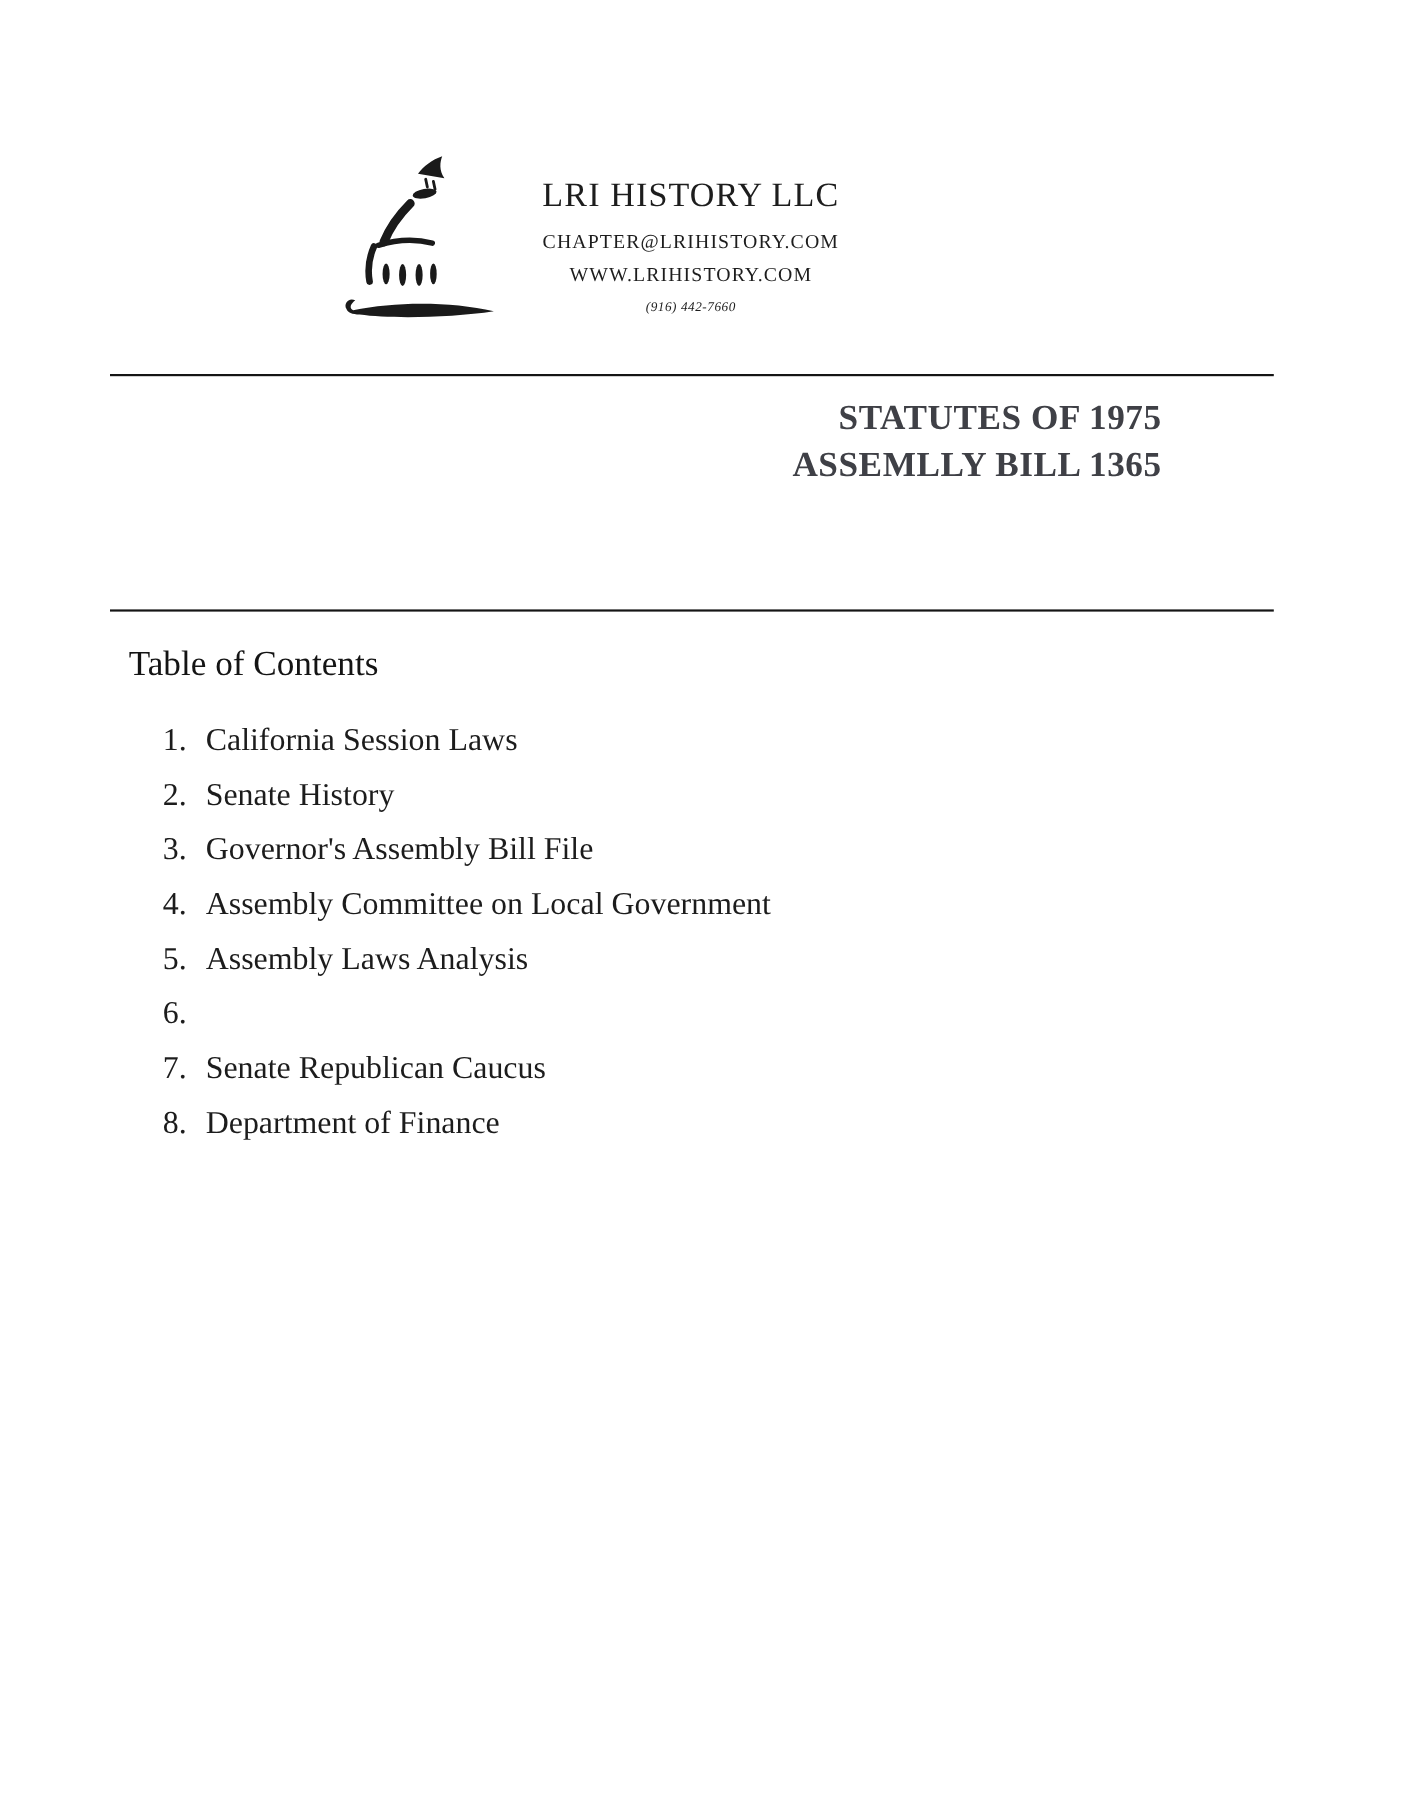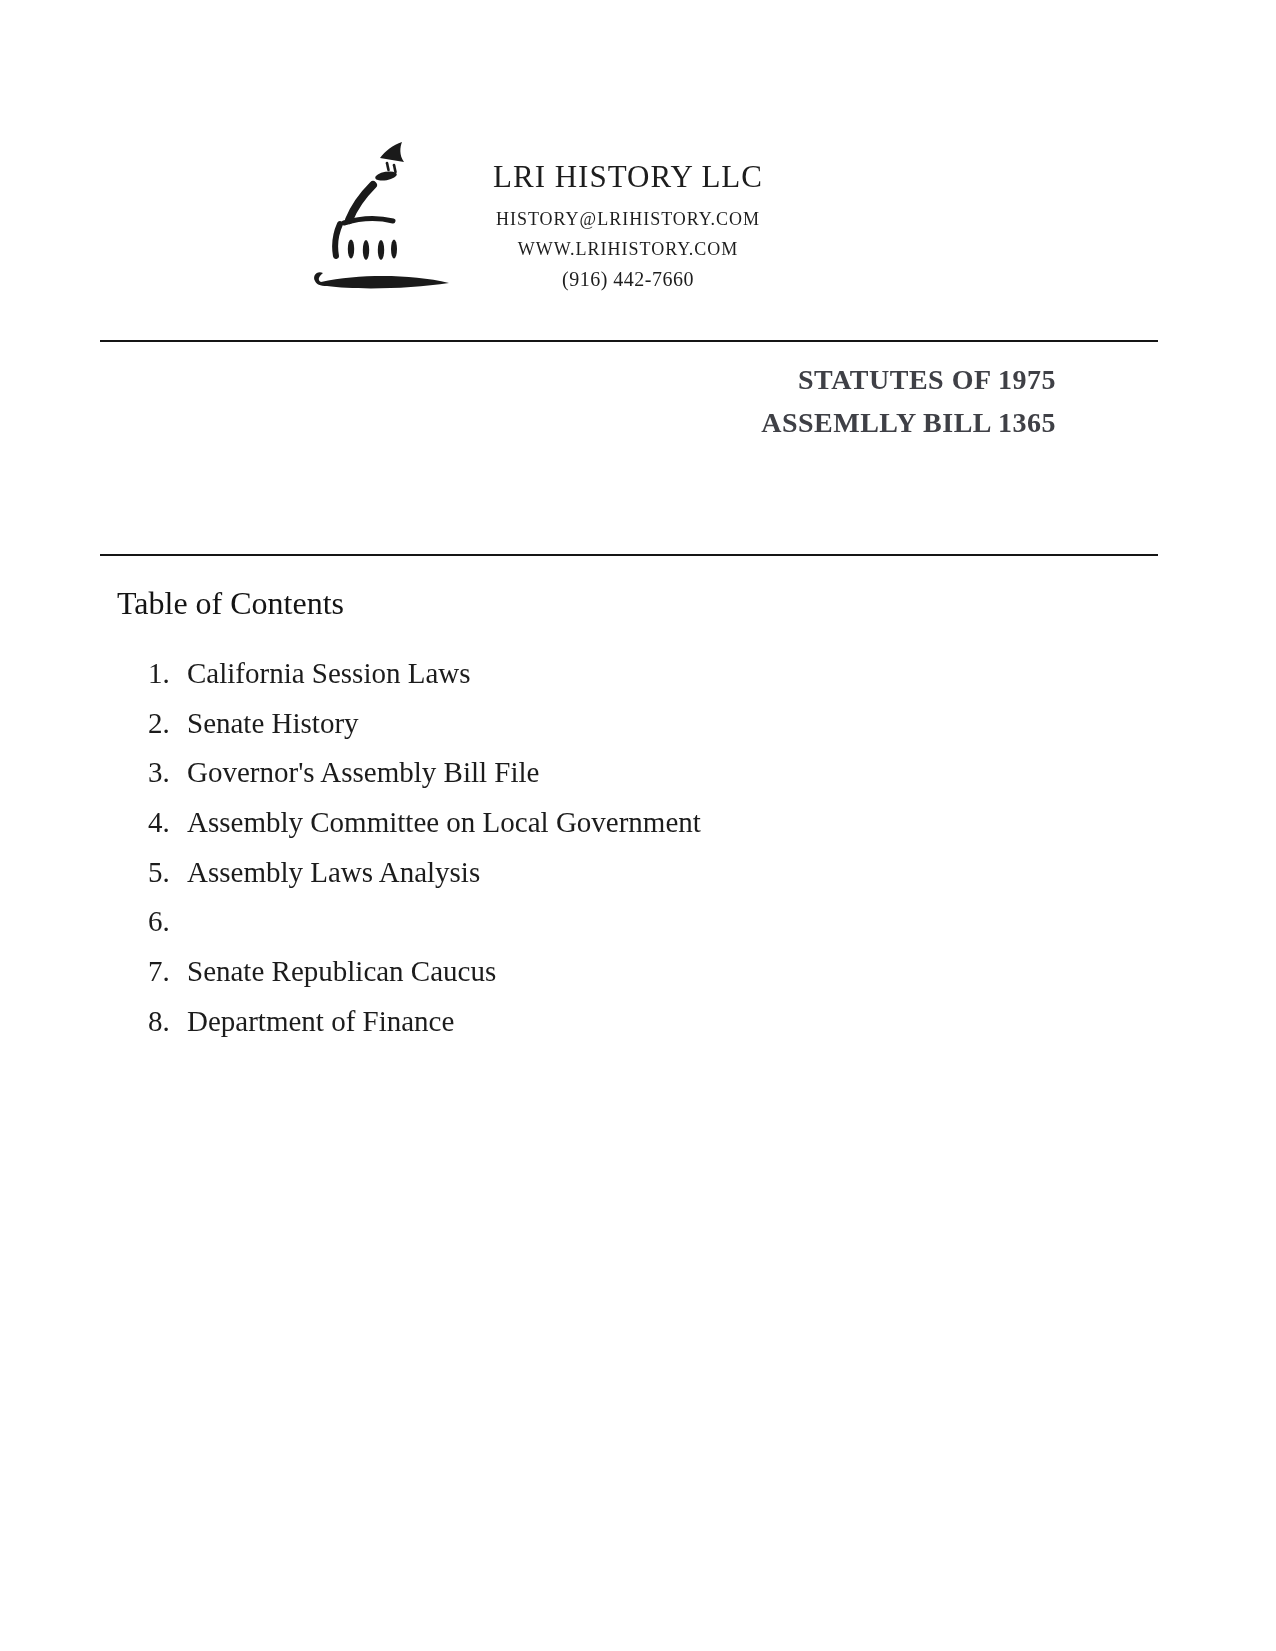--- a/index.html
+++ b/index.html
@@ -38,42 +38,43 @@
     line-height: 38px;
     letter-spacing: 1px;
     margin-bottom: 8px;
   }
   .email, .web {
     font-size: 18px;
     line-height: 30px;
     letter-spacing: 1px;
   }
   .phone {
-    font-size: 20px;
+    font-size: 12px;
     line-height: 30px;
     letter-spacing: 0.5px;
+    font-style: italic;
   }
   
   .rule {
     position: absolute;
     left: 100px;
     width: 1058px;
     height: 2px;
     background: #151515;
   }
   .rule1 { top: 340px; }
   .rule2 { top: 554px; }
   
   .statutes {
     position: absolute;
     top: 358px;
     right: 220px;
     text-align: right;
     font-weight: bold;
-    font-size: 28px;
+    font-size: 32px;
     line-height: 43px;
     letter-spacing: 0.5px;
     color: #3f4046;
   }
   .statutes div { white-space: pre; }
   
   .toc-heading {
     position: absolute;
     left: 117px;
     top: 585px;
@@ -134,21 +135,21 @@
 
         <path d="M39,88 C55,83 72,82 88,86" stroke-width="5"></path>
 
         <path d="M35,89 C31,98 29,110 31,121" stroke-width="6"></path>
       </g>
     </svg>
   </div>
 
   <div class="contact">
     <div class="company">LRI HISTORY LLC</div>
-    <div class="email">HISTORY@LRIHISTORY.COM</div>
+    <div class="email">CHAPTER@LRIHISTORY.COM</div>
     <div class="web">WWW.LRIHISTORY.COM</div>
     <div class="phone">(916) 442-7660</div>
   </div>
 
   <div class="rule rule1"></div>
 
   <div class="statutes">
     <div>STATUTES OF 1975</div>
     <div>ASSEMLLY BILL 1365</div>
   </div>

